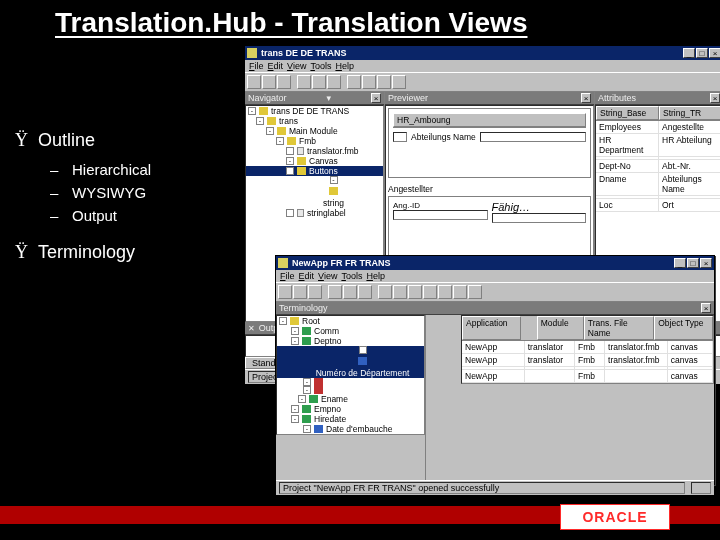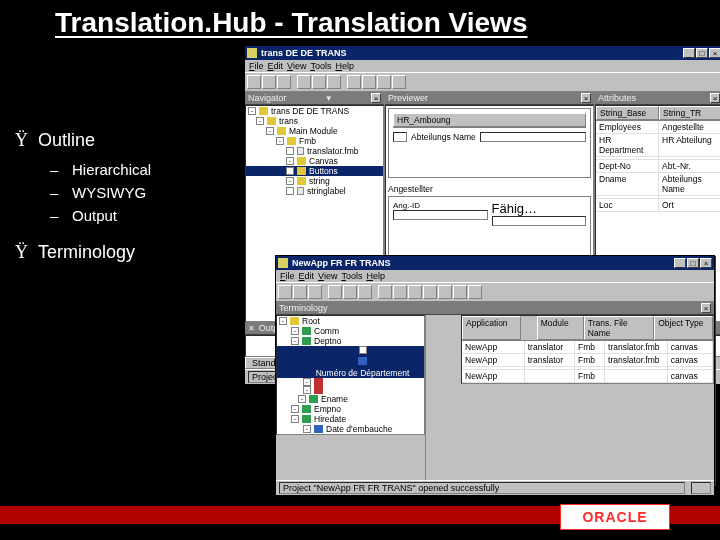--- a/index.html
+++ b/index.html
@@ -283,21 +283,21 @@
           <div class="tree-row" style="padding-left: 40px;">
             <span class="plusminus">-</span>
             <span class="ico folder-y"></span>
             <span>Canvas</span>
           </div>
           <div class="tree-row sel" style="padding-left: 40px;">
             <span class="plusminus">-</span>
             <span class="ico folder-y"></span>
             <span>Buttons</span>
           </div>
-          <div class="tree-row" style="padding-left: 40px;">
+          <div class="tree-row" style="padding-left: 40px; flex-direction: column;">
             <span class="plusminus">-</span>
             <span class="ico folder-y"></span>
             <span>string</span>
           </div>
           <div class="tree-row" style="padding-left: 40px;">
             <span class="plusminus"></span>
             <span class="ico page"></span>
             <span>stringlabel</span>
           </div>
         </div>
@@ -318,21 +318,21 @@
             <span style="border:1px inset #808080; flex:1; height:10px; background:#fff;"></span>
           </div>
         </div>
         <div style="font-size:8.5px; margin-top:6px;">Angestellter</div>
         <div style="border:1px solid #808080; padding:4px; height:60px; margin-top:2px; display:flex; gap:4px;">
           <div style="flex:1;">
             <div style="font-size:8px;">Ang.-ID</div>
             <div style="border:1px inset #808080; height:10px; background:#fff;"></div>
           </div>
           <div style="flex:1;">
-            <div style="font-size:13px;">Fähig…</div>
+            <div style="font-size:11px;font-style:italic;">Fähig…</div>
             <div style="border:1px inset #808080; height:10px; background:#fff;"></div>
           </div>
         </div>
       </div>
     </div>
     <div class="right">
       <div class="pane-header">
         <span>Attributes</span>
         <span class="xbtn">×</span>
       </div>

